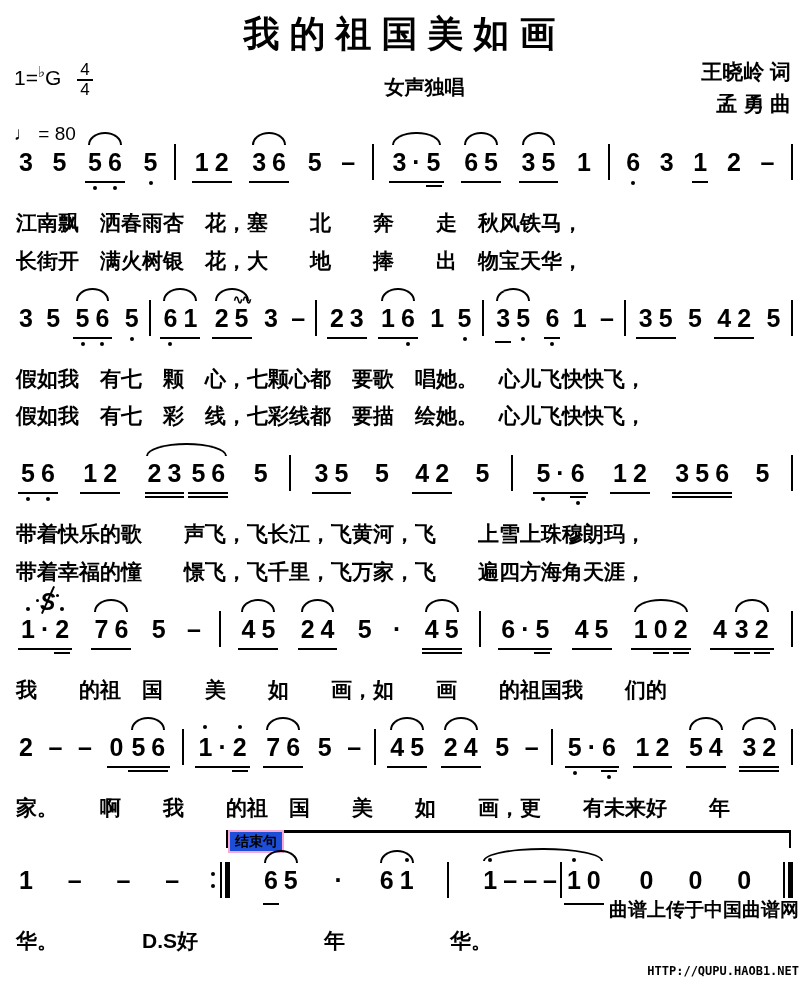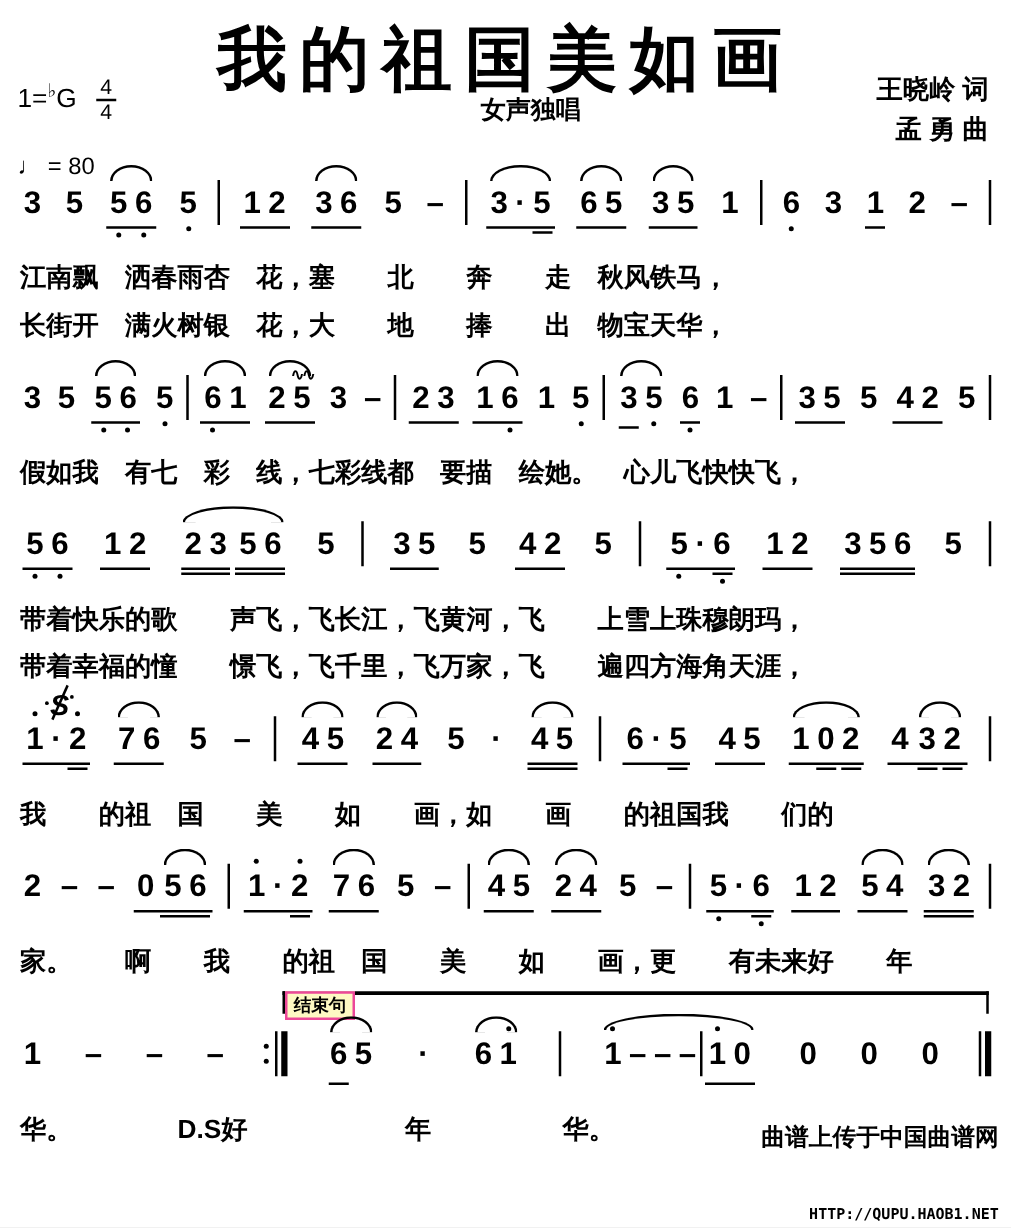--- a/index.html
+++ b/index.html
@@ -1,20 +1,20 @@
 <!DOCTYPE html>
 <html><head>
 <meta charset="utf-8">
 <style>
   html,body{margin:0;padding:0;background:#e8e8e8;}
   .page{position:relative;width:809px;height:982px;background:#ffffff;margin:0 auto;
         overflow:hidden;font-family:"Liberation Sans",sans-serif;color:#000;}
   
   .header{position:relative;height:126px;}
-  .title{position:absolute;left:0;right:0;top:10px;text-align:center;font-size:56px;
+  .title{position:absolute;left:0;right:0;top:10px;text-align:center;font-size:36px;
          font-weight:bold;letter-spacing:10px;margin:0;}
   .subtitle{position:absolute;left:0;right:0;top:74px;text-align:center;font-size:20px;font-weight:bold;padding-left:40px;}
   .key-block{position:absolute;left:14px;top:61px;font-weight:normal;}
   .key-line{font-size:21px;}
   .key-line sup{font-size:15px;}
   .frac{display:inline-flex;flex-direction:column;align-items:center;line-height:1.05;
         vertical-align:middle;margin-left:10px;font-size:17px;}
   .frac .num{border-bottom:2px solid #000;padding:0 3px;}
   .tempo-line{font-size:19px;margin-top:24px;}
   .credits{position:absolute;right:18px;top:56px;text-align:right;font-size:21px;
@@ -53,21 +53,21 @@
   .bar{display:inline-flex;align-items:center;gap:3px;height:36px;}
   .bar .bl{display:block;width:2px;height:36px;background:#000;}
   .bar .bl.thick{width:5px;}
   .bar .dots{display:flex;flex-direction:column;gap:8px;margin-right:2px;}
   .bar .pip{display:block;width:4px;height:4px;background:#000;border-radius:50%;}
   
   .lyric{font-size:21px;font-weight:bold;white-space:pre;line-height:1.8;padding-left:2px;}
   
   .ending{position:absolute;top:2px;left:212px;right:4px;height:15px;
         border-top:3px solid #000;border-left:2px solid #000;border-right:2px solid #000;}
-  .ending-label{position:absolute;left:0;top:-3px;background:#fef9c3;border:2px solid #ec4899;
+  .ending-label{position:absolute;left:0;top:-3px;background:#1d4ed8;border:2px solid #f9a8d4;
         padding:0 5px;font-size:14px;font-weight:bold;line-height:19px;white-space:nowrap;}
   
   .watermark{position:absolute;right:10px;bottom:4px;text-align:right;}
   .wm1{font-size:19px;font-weight:bold;text-align:right;}
   .wm2{font-size:12px;font-weight:bold;font-family:"DejaVu Sans Mono",monospace;margin-top:41px;}
 </style>
 </head>
 <body>
 
 <div class="page">
@@ -203,20 +203,21 @@
           <span class="note">5</span>
           <span class="grp u1">
             <span class="note">4</span>
             <span class="note">2</span>
           </span>
           <span class="note">5</span>
           <span class="bar">
             <span class="bl"></span>
           </span>
         </div>
+        <div class="lyric">假如我　有七　颗　心，七颗心都　要歌　唱她。　心儿飞快快飞，</div>
         <div class="lyric">假如我　有七　彩　线，七彩线都　要描　绘她。　心儿飞快快飞，</div>
       </div>
       <div class="system">
         <div class="notes">
           <span class="grp u1">
             <span class="note">5<span class="oct lo"></span></span>
             <span class="note">6<span class="oct lo"></span></span>
           </span>
           <span class="grp u1">
             <span class="note">1</span>

